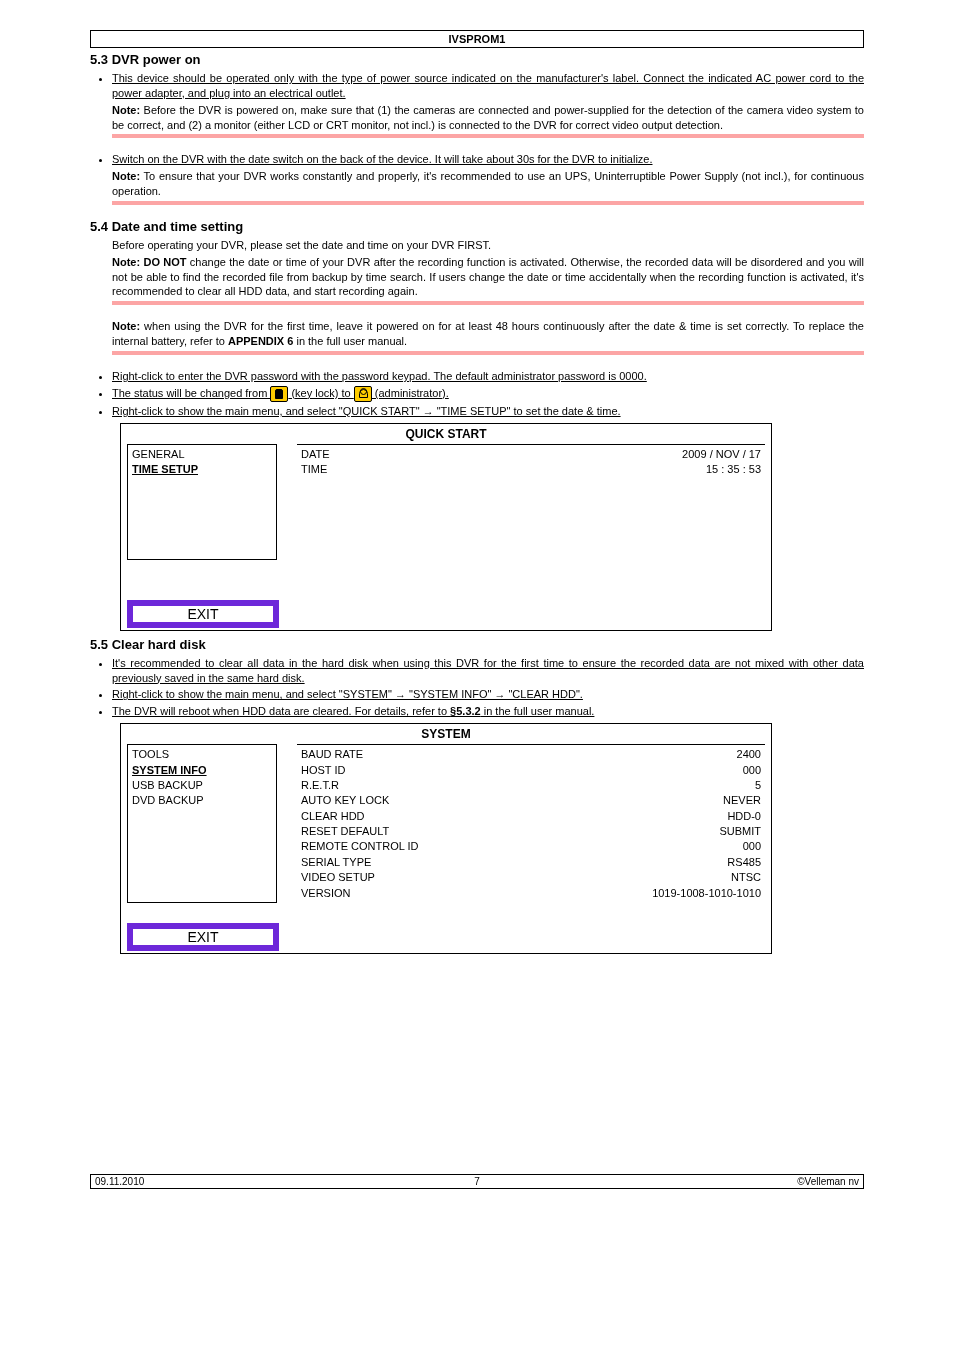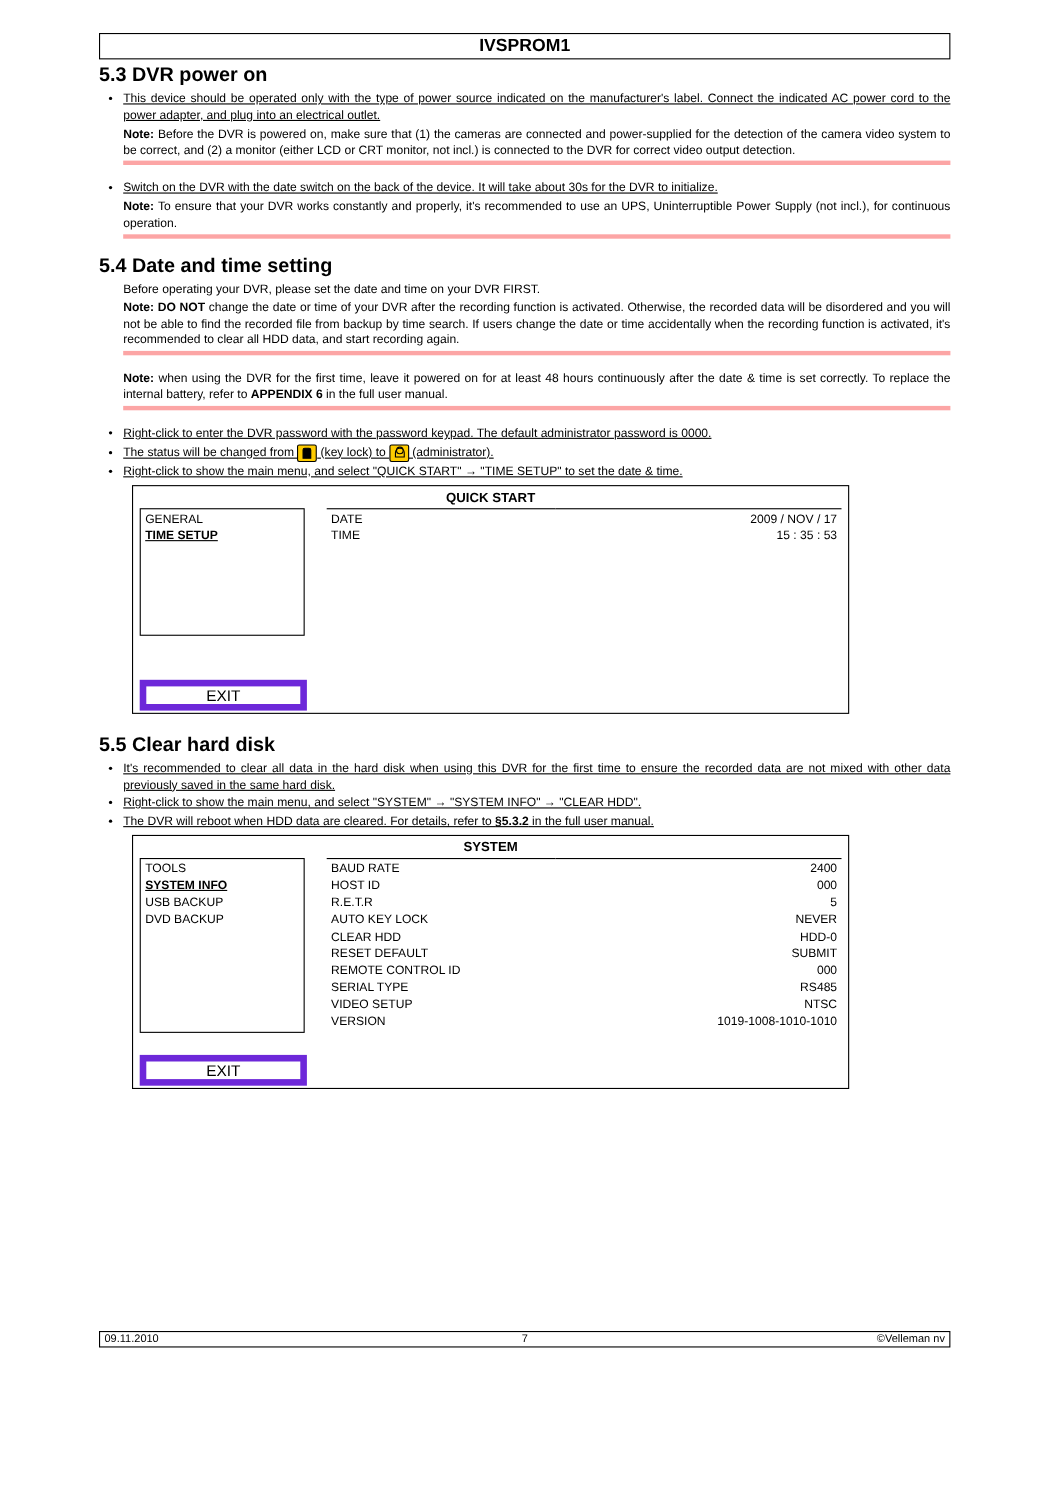--- a/index.html
+++ b/index.html
@@ -14,25 +14,25 @@
   .page {
     padding: 30px 90px 30px 90px;
     box-sizing: border-box;
   }
   .header-box {
     border: 1px solid #000;
     text-align: center;
     font-weight: bold;
     padding: 2px 0;
     margin-bottom: 2px;
-    font-size: 16px;
+    font-size: 11px;
   }
   .section-heading {
     font-weight: bold;
-    font-size: 18px;
+    font-size: 13px;
     margin: 4px 0 4px 0;
   }
   ul.bulleted {
     margin: 0 0 0 0;
     padding-left: 22px;
   }
   ul.bulleted li {
     margin-bottom: 2px;
     text-align: justify;
     line-height: 1.35;
@@ -48,21 +48,21 @@
     border-bottom: 4px solid #fca5a5;
     padding-bottom: 2px;
     margin-bottom: 14px;
   }
   .note-bold {
     font-weight: bold;
   }
   
   .menu-box {
     border: 1px solid #000;
-    margin: 4px 0 18px 30px;
+    margin: 4px 0 6px 30px;
     width: 650px;
     font-family: Verdana, Geneva, sans-serif;
   }
   .menu-title {
     text-align: center;
     font-weight: bold;
     padding: 3px 0;
     font-size: 12px;
   }
   .menu-body {

